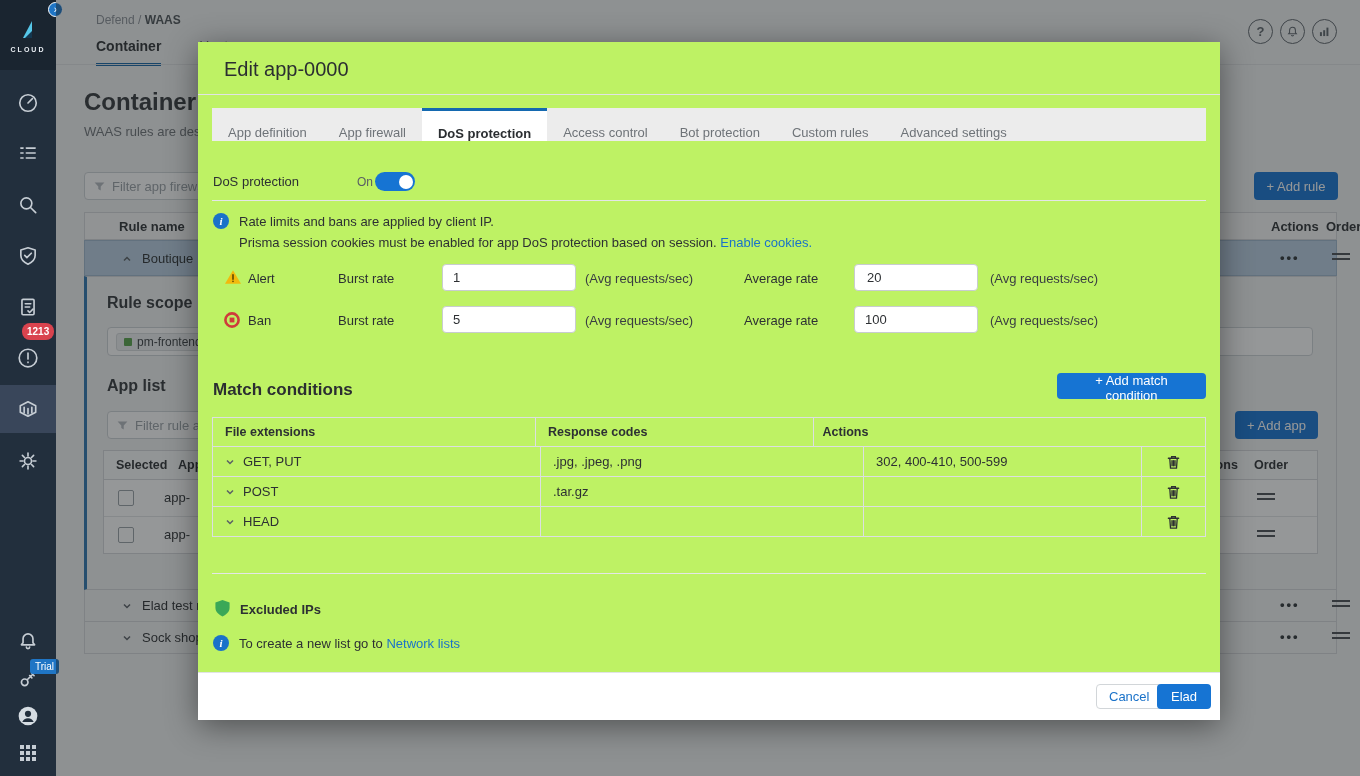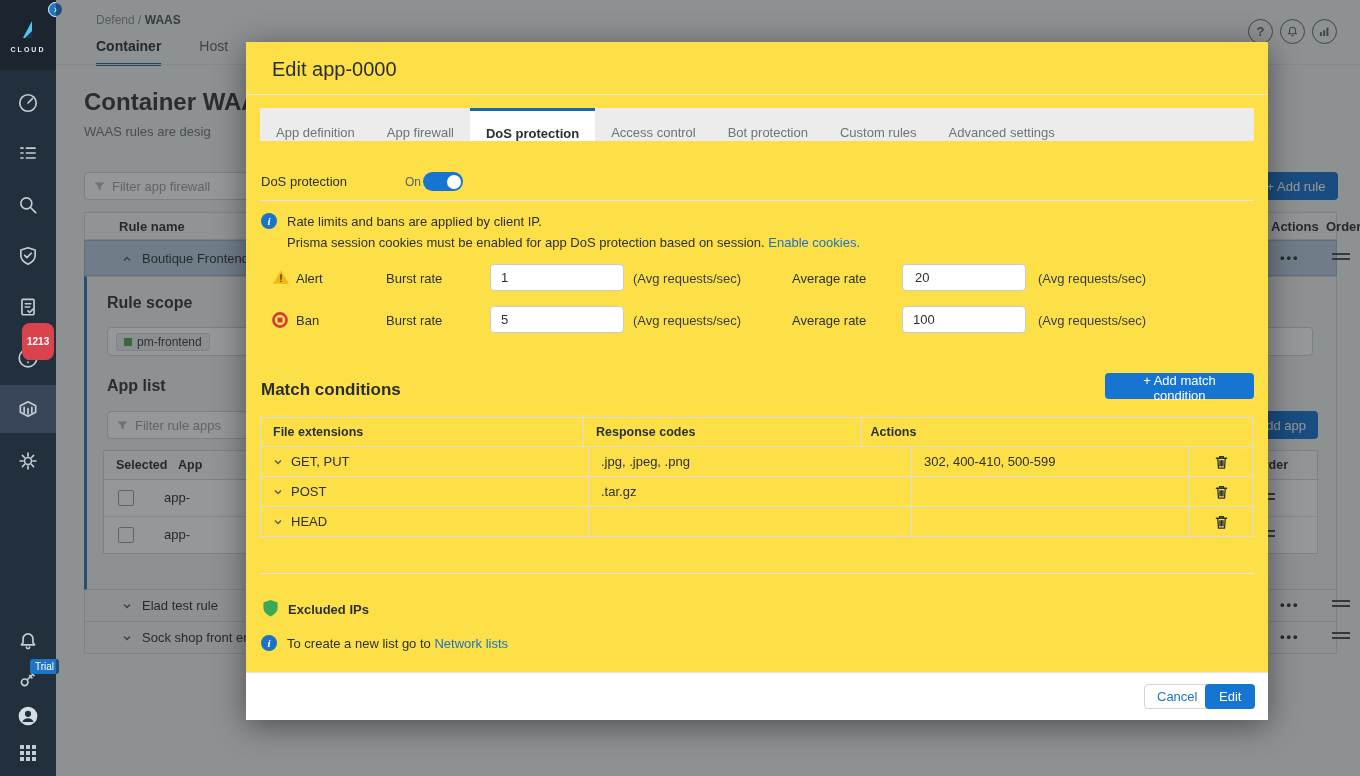--- a/index.html
+++ b/index.html
@@ -6,21 +6,21 @@
   html,body { width:1360px; height:776px; overflow:hidden; font-family:"Liberation Sans", sans-serif; background:#f2f3f3; color:#2d3033; }
   .abs { position:absolute; }
 
   
   #sidebar { position:fixed; left:0; top:0; width:56px; height:776px; background:#222f3d; z-index:60; overflow:visible; }
   #logo-box { position:absolute; top:0; left:0; width:56px; height:70px; background:#1a2530; display:flex; flex-direction:column; align-items:center; justify-content:center; gap:2px; }
   #logo-box .logo-text { color:#e8edf2; font-size:7px; letter-spacing:2px; font-weight:bold; }
   .collapse-badge { position:absolute; top:2px; left:48px; width:15px; height:15px; border-radius:50%; background:#1f75c5; color:#fff; font-size:10px; line-height:14px; text-align:center; border:1px solid #fff; z-index:70; }
   .side-item { position:absolute; left:0; width:56px; height:48px; display:flex; align-items:center; justify-content:center; cursor:pointer; }
   .side-item.active { background:#39465a; }
-  .badge-red { position:absolute; top:-11px; left:22px; background:#d9434e; color:#fff; font-size:10px; font-weight:bold; padding:13px 5px; border-radius:8px; }
+  .badge-red { position:absolute; top:-11px; left:22px; background:#d9434e; color:#fff; font-size:10px; font-weight:bold; padding:3px 5px; border-radius:8px; }
   .badge-trial { position:absolute; top:659px; left:30px; background:#1f75c5; color:#fff; font-size:10px; padding:2px 5px; border-radius:3px; z-index:70; }
   .sicon { width:22px; height:22px; }
   .sicon * { stroke:#c6cdd4; stroke-width:1.5; fill:none; stroke-linecap:round; stroke-linejoin:round; }
 
   
   #page { position:absolute; left:56px; top:0; width:1304px; height:776px; background:#f2f3f3; }
   .crumb { position:absolute; left:40px; top:13px; font-size:12px; color:#8a9097; }
   .crumb b { color:#4d5358; font-weight:bold; }
   .top-icons { position:absolute; right:23px; top:19px; display:flex; gap:7px; }
   .circ-icon { width:25px; height:25px; border:1.5px solid #5d646b; border-radius:50%; display:flex; align-items:center; justify-content:center; color:#5d646b; font-size:13px; font-weight:bold; }
@@ -40,21 +40,21 @@
   .mini-table-head { background:#fafbfb; border-bottom:1px solid #d5d8db; font-size:12.5px; font-weight:bold; }
   .cbx { width:16px; height:16px; border:1.5px solid #9aa0a6; border-radius:2px; background:#fff; }
   .dots { color:#2e3338; font-size:13px; letter-spacing:2px; font-weight:bold; }
   .dragbars { display:inline-block; width:18px; }
   .dragbars span { display:block; height:0; border-top:2px solid #4a4f54; margin:3px 0; }
   .chev { width:10px; height:10px; }
   .chev * { stroke:#5a6066; stroke-width:1.5; fill:none; }
 
   
   #overlay { position:fixed; left:56px; top:0; width:1304px; height:776px; background:rgba(30,33,36,0.47); z-index:80; }
-  #modal { position:fixed; left:198px; top:42px; width:1022px; height:678px; background:#fde047; z-index:100; box-shadow:0 6px 30px rgba(0,0,0,.45);margin-left:48px; }
+  #modal { position:fixed; left:198px; top:42px; width:1022px; height:678px; background:#bef264; z-index:100; box-shadow:0 6px 30px rgba(0,0,0,.45); }
   #modal-title { position:absolute; left:26px; top:16px; font-size:20px; font-weight:500; color:#2b2e31; }
   #modal-head-divider { position:absolute; left:0; top:52px; width:1022px; border-top:1px solid #e1e3e5; }
   #mtabs { position:absolute; left:14px; top:66px; width:994px; height:33px; background:#ececec; display:flex; }
   .mtab { padding:8px 16px; line-height:33px; font-size:13px; color:#6e7378; cursor:pointer; }
   .mtab.active { background:#fff; border-top:3px solid #1469b0; line-height:29px; color:#2b2e31; font-weight:bold; }
   .lbl { font-size:13px; color:#2d3033; }
   .lbl-b { font-size:13px; font-weight:bold; color:#2d3033; }
   .unit { font-size:13px; color:#3a3e42; }
   .inp { border:1px solid #c8ccd0; border-radius:4px; height:27px; padding:0 10px; font-size:13px; font-family:inherit; color:#2d3033; background:#fff; }
   .inp::placeholder { color:#9aa0a6; }
@@ -444,15 +444,15 @@
   </svg>
   <span class="lbl-b abs" style="left:42px; top:560px;">Excluded IPs</span>
   <div class="info-ic abs" style="left:15px; top:593px;">i</div>
   <span class="lbl abs" style="left:41px; top:594px;">
     <span>To create a new list go to</span>
     <span class="link">Network lists</span>
   </span>
 
   <div class="abs" style="left:0; top:630px; width:1022px; height:48px; border-top:1px solid #e1e3e5; background:#fff;">
     <button class="btn-cancel abs" style="left:898px; top:11px;">Cancel</button>
-    <button class="btn-save abs" style="left:959px; top:11px;">Edit</button>
+    <button class="btn-save abs" style="left:959px; top:11px;">Elad</button>
   </div>
 </div>
 
 </body></html>

